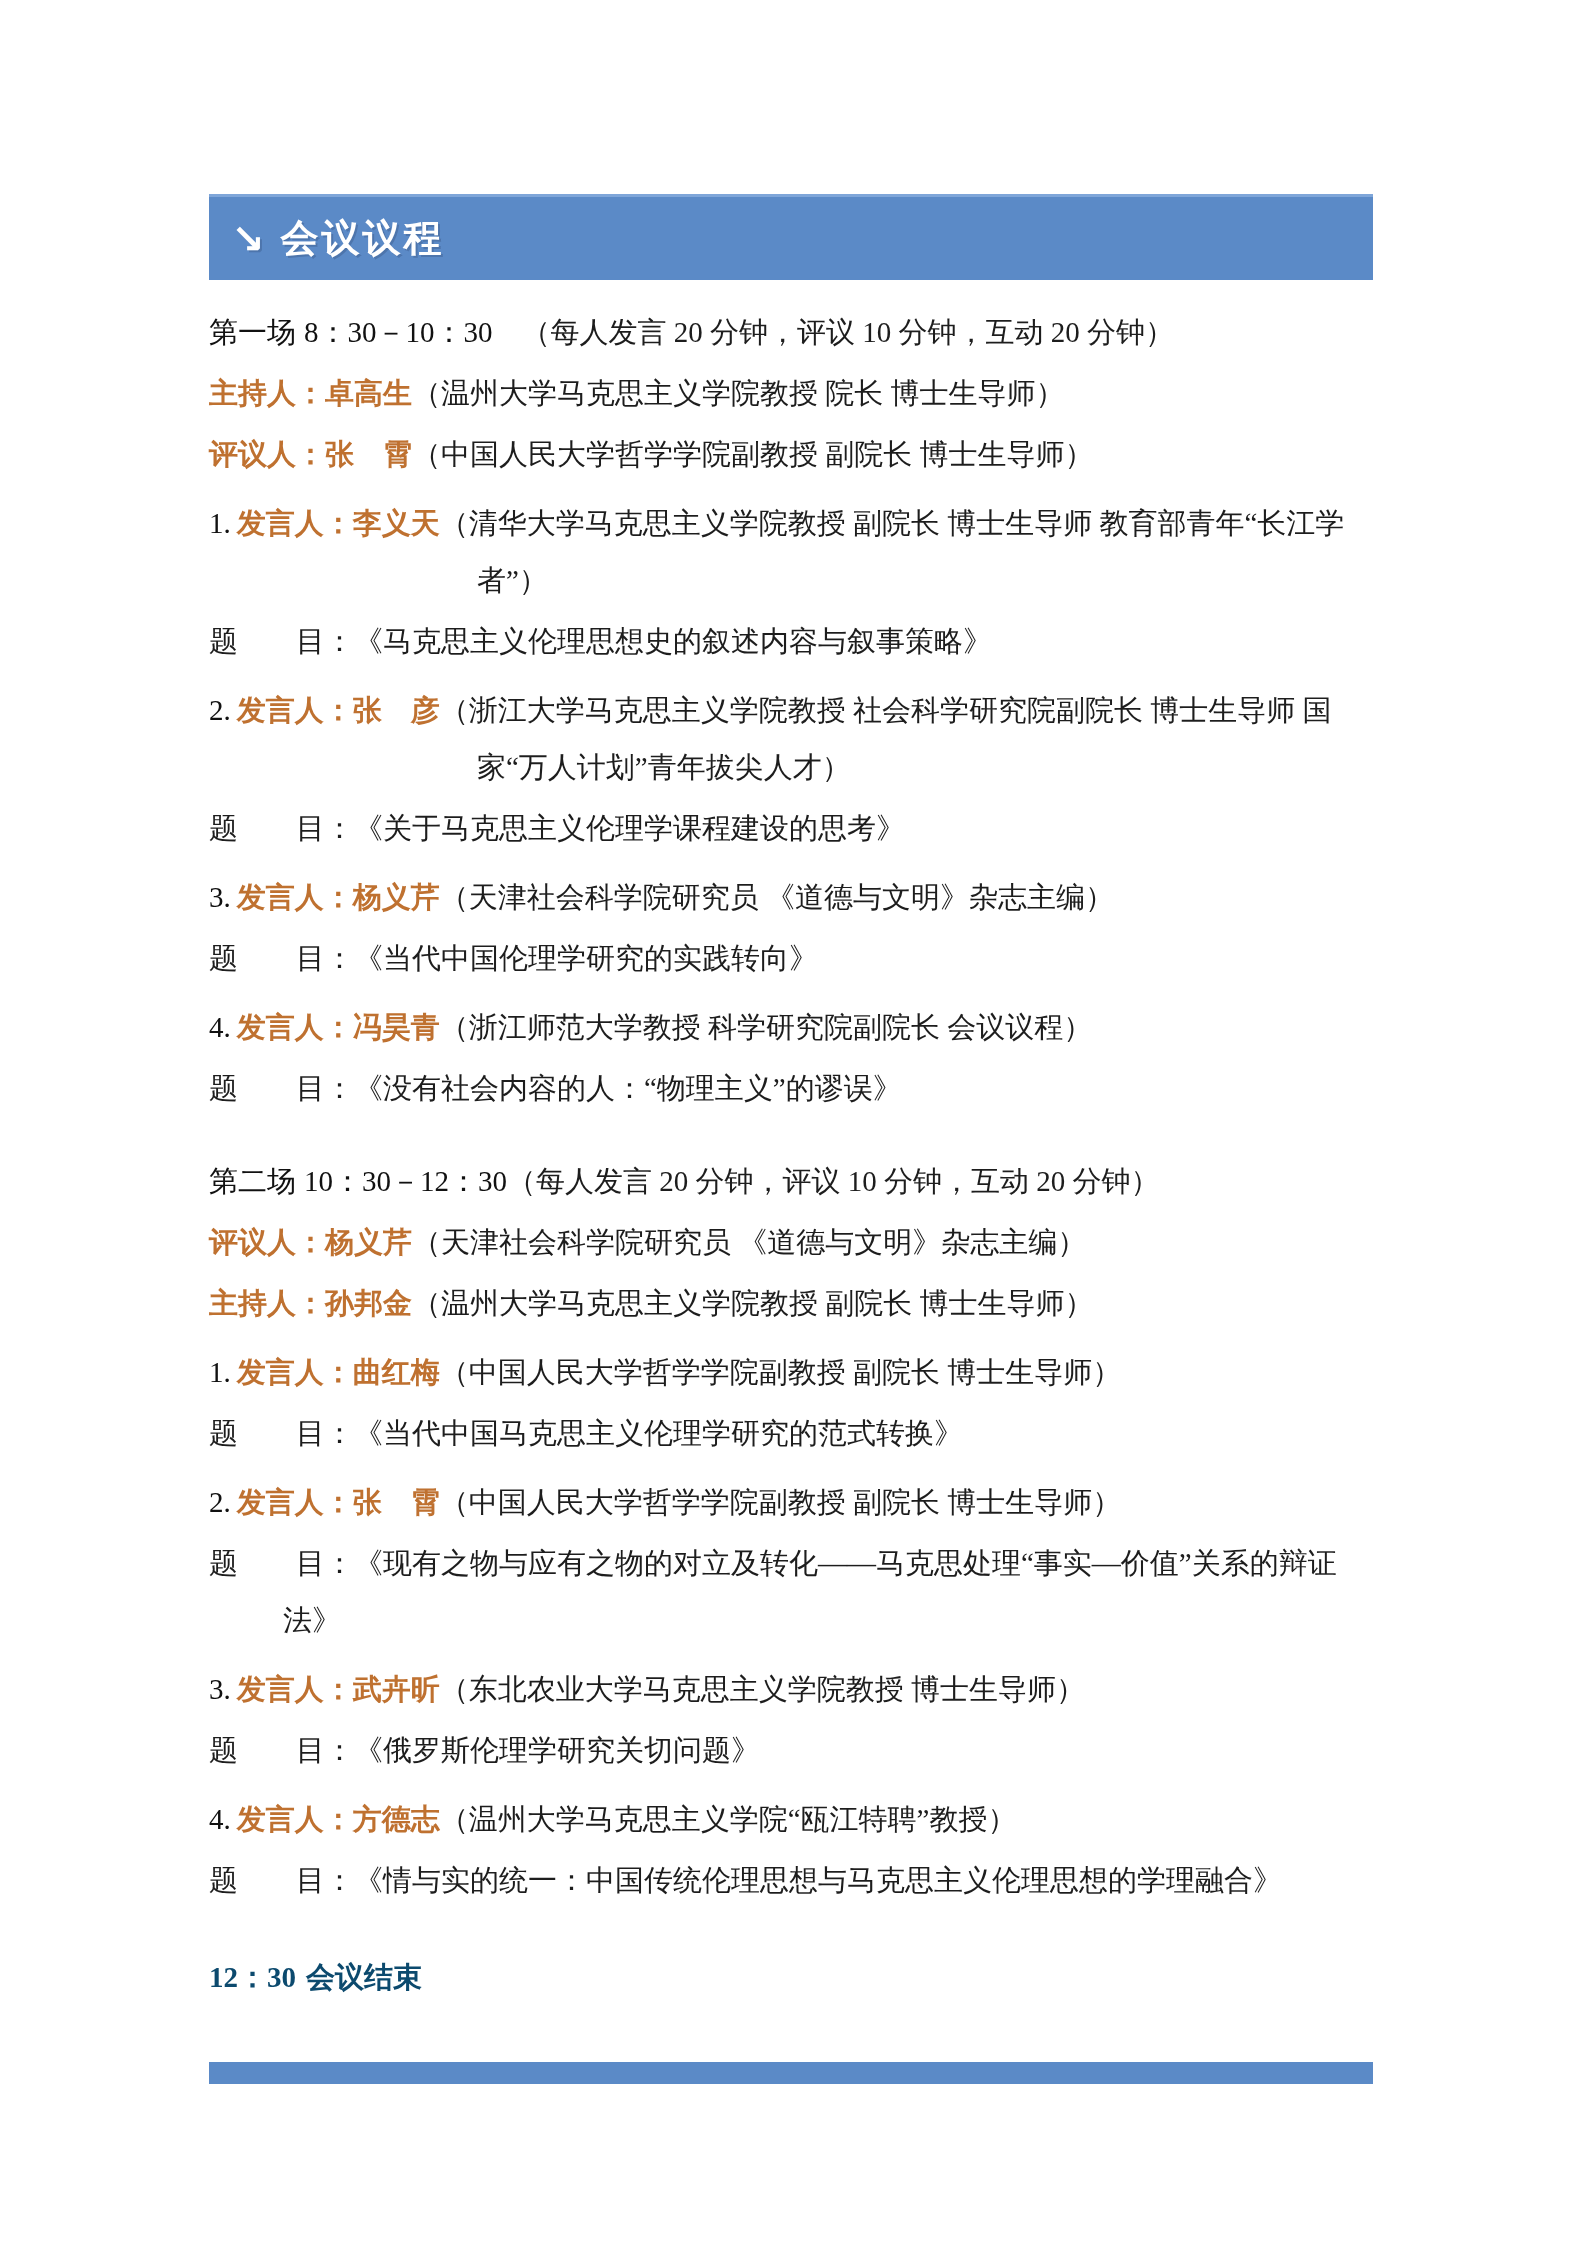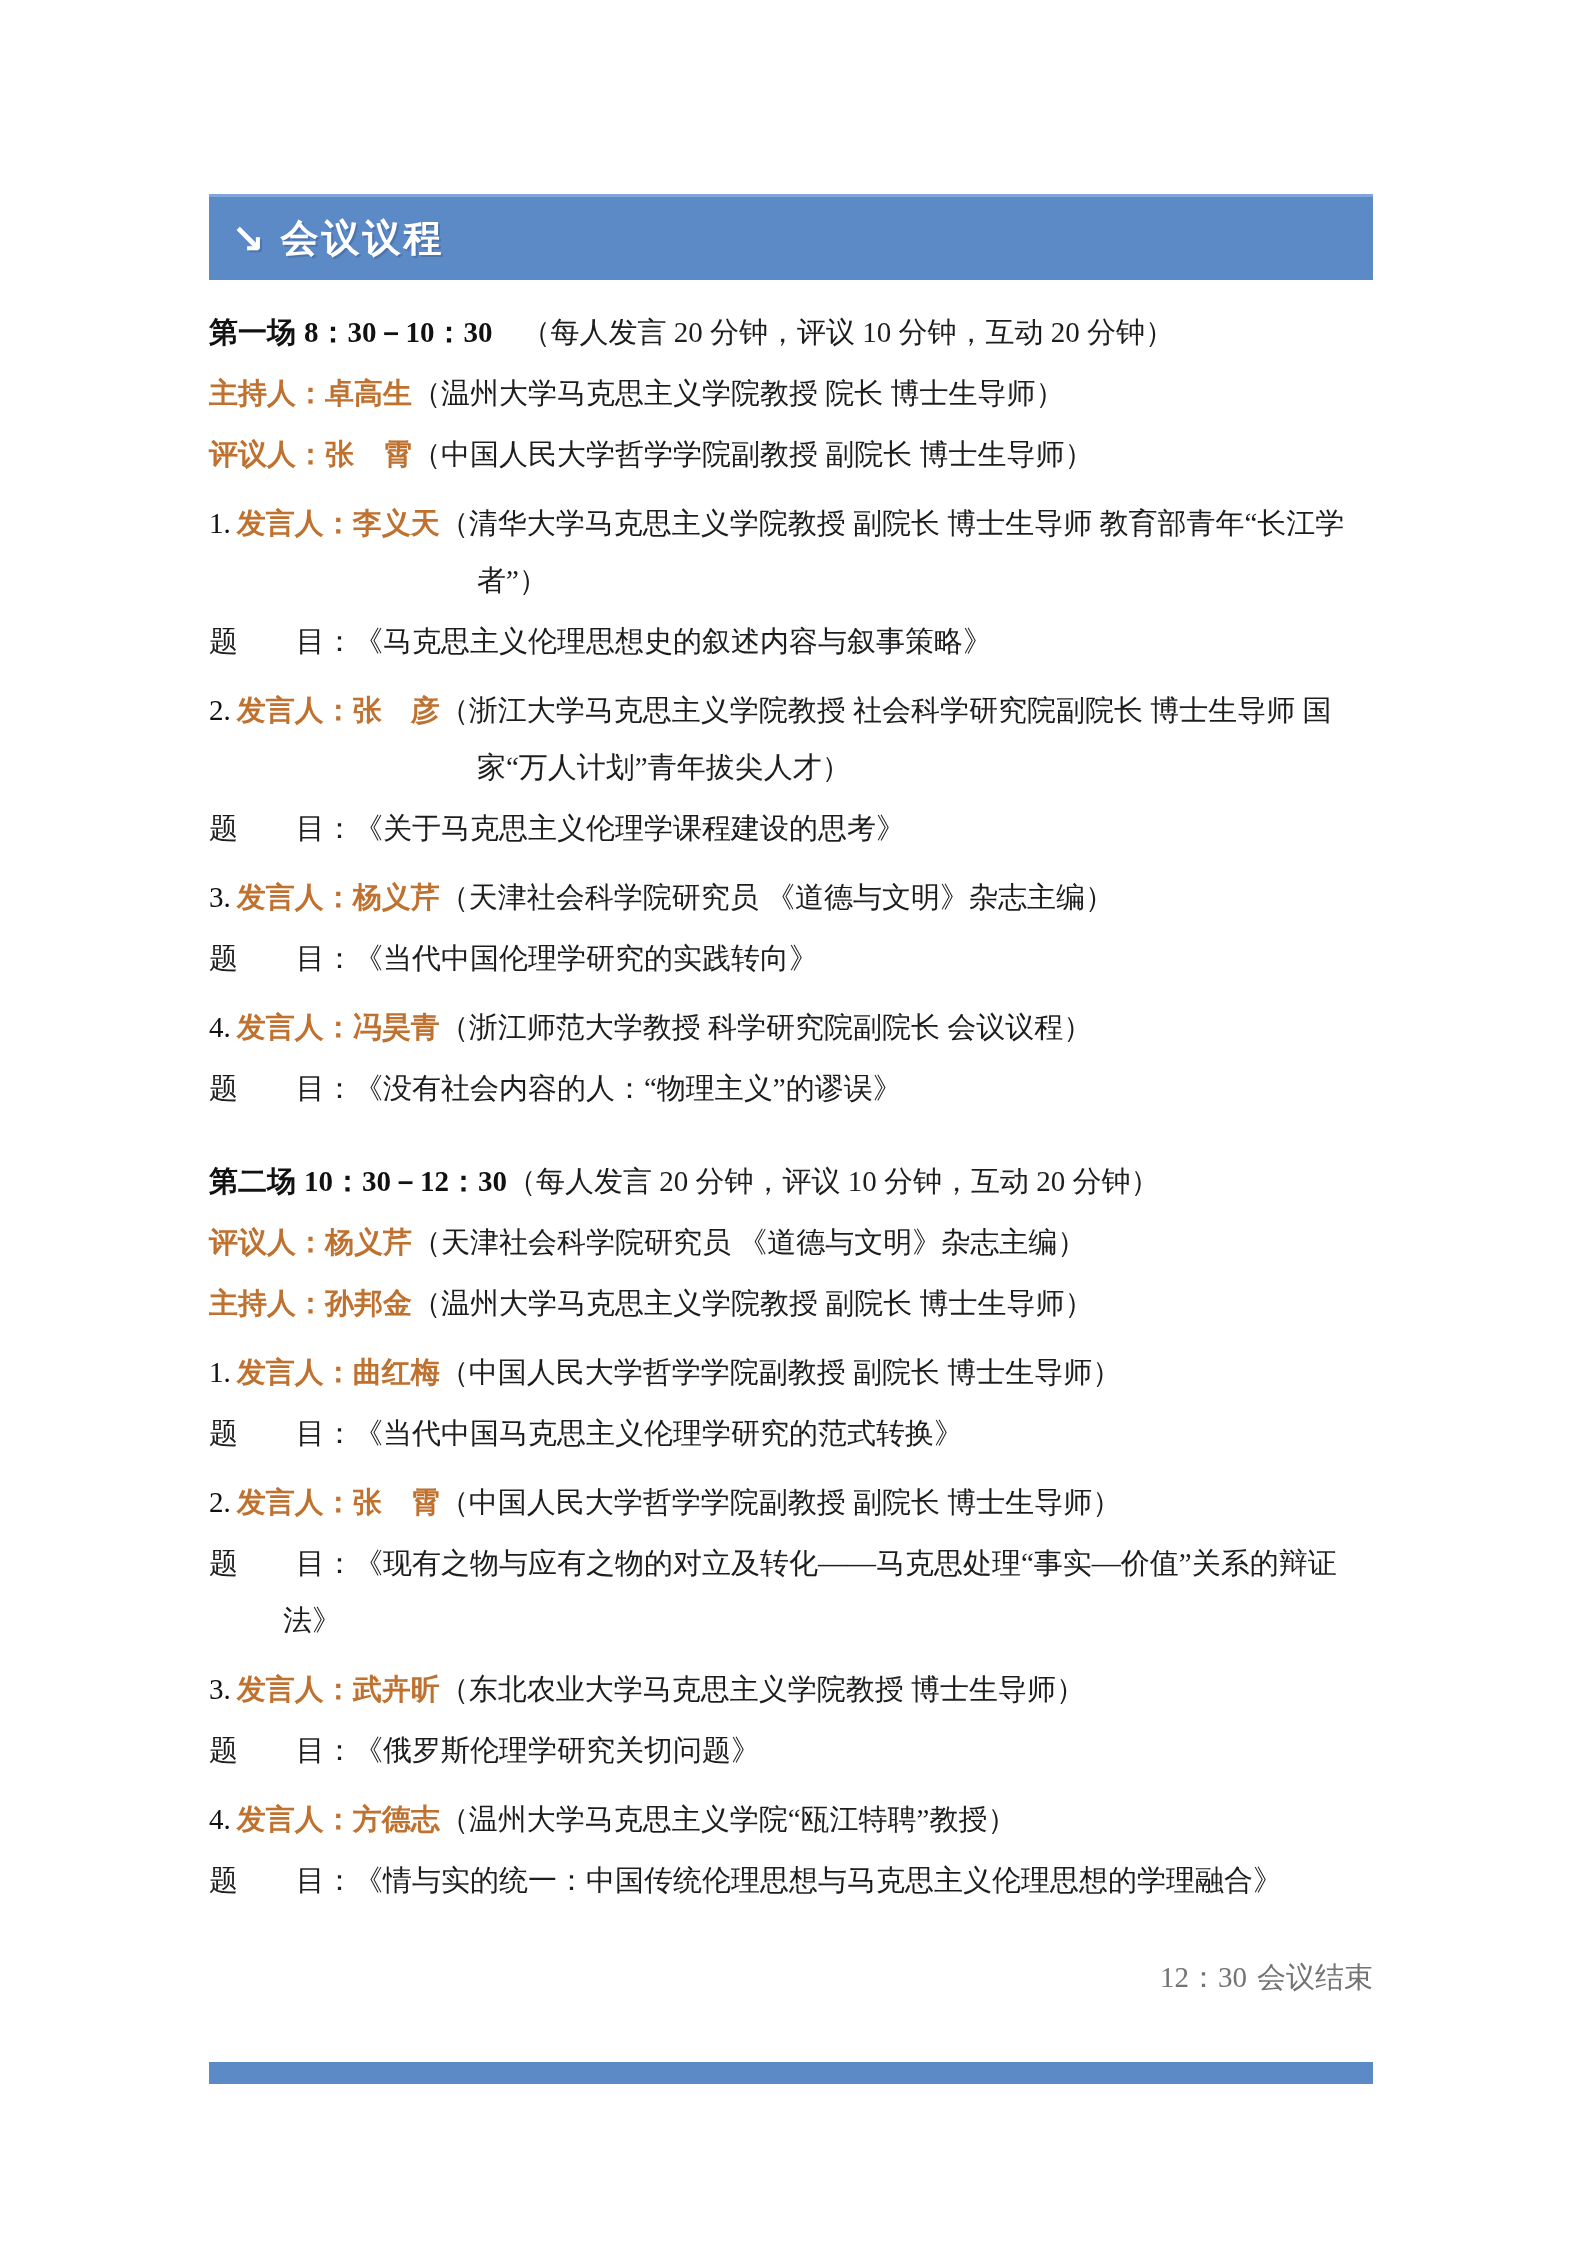--- a/index.html
+++ b/index.html
@@ -47,21 +47,21 @@
   
   .content {
     width: 1164px;
     margin-left: 209px;
     font-size: 29px;
     line-height: 57px;
   }
   p { margin: 0; }
   .session-heading { margin-top: 24px; }
   .session-name, .session-time {
-    font-weight: bold;
+    font-weight: normal;
     color: #111111;
   }
   .session-time { margin-left: 8px; }
   .session-note { color: #1d1d1d; }
   .role-line { margin-top: 4px; }
   .orange {
     color: #bf7130;
     font-weight: bold;
     font-family: "Liberation Sans", "DejaVu Sans", sans-serif;
   }
@@ -79,23 +79,22 @@
   }
   .title-line {
     margin-top: 4px;
     padding-left: 74px;
     text-indent: -74px;
   }
   .title-label { color: #1d1d1d; margin-top: 40px; }
   .session + .session { margin-top: 36px; }
   .closing-line {
     margin-top: 40px;
-    font-weight: normal;
-    color: #737373;
-    text-align: right;
+    font-weight: bold;
+    color: #0c4a6e;
   }
   .closing-time { margin-right: 10px; }
   .closing-text { font-family: "Liberation Sans", "DejaVu Sans", sans-serif; }
   
   .footer-bar {
     position: absolute;
     left: 209px;
     top: 2062px;
     width: 1164px;
     height: 22px;

